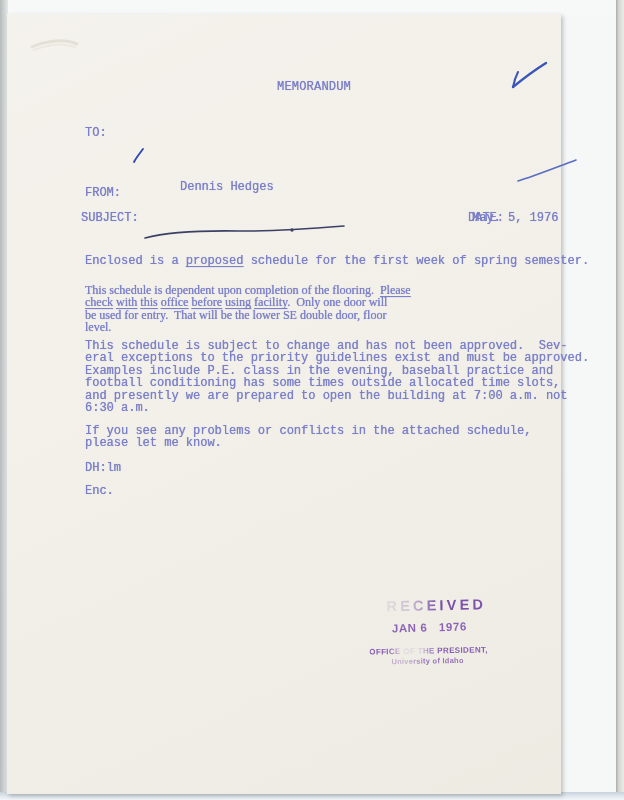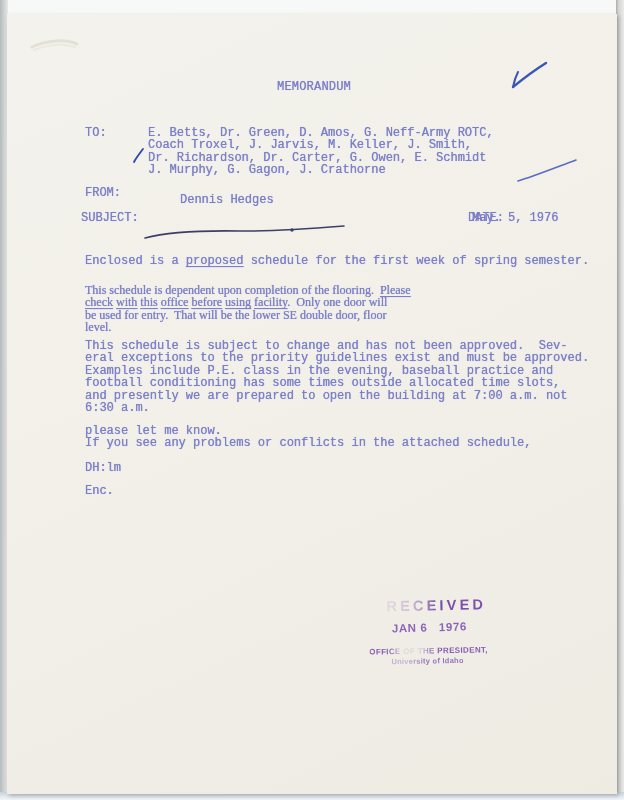--- a/index.html
+++ b/index.html
@@ -14,21 +14,21 @@
   .edge { position:absolute; }
   .edge-left  { left:0; top:0; width:8px; height:800px;
                 background:linear-gradient(90deg,#b5babb 0%,#d9dbdb 70%,#e8e9e8 100%); }
   .edge-right { left:616px; top:0; width:8px; height:800px;
                 background:linear-gradient(90deg,#aeaca8 0%,#d6d6d4 35%,#ebebe9 100%); }
   .edge-bottom{ left:0; top:792px; width:624px; height:8px;
                 background:linear-gradient(180deg,#c8d2da 0%,#dde5ec 45%,#f2f6f9 100%); }
   .edge-top   { left:0; top:0; width:624px; height:15px; background:#f7f9f9; }
 
   .paper {
-    position:absolute; left:7px; top:14px; width:610px; height:780px;
+    position:absolute; left:7px; top:14px; width:554px; height:780px;
     background:linear-gradient(155deg,#f4f2ec 0%, #f2f0e9 45%, #edebe2 100%);
     box-shadow:2px 2px 4px rgba(95,100,105,0.38);
   }
 
   
   .type {
     position:absolute;
     color:#7b7fc9;
     font-size:12px; line-height:12.45px;
     white-space:pre;
@@ -39,21 +39,21 @@
     text-decoration:underline;
     text-underline-offset:2px;
     text-decoration-thickness:1px;
   }
 
   
   #memo-title     { left:270px; top:67px;  letter-spacing:0.2px; }
   #to-label       { left:78px;  top:113px; }
   #to-lines       { left:141px; top:113px; }
   #from-label     { left:78px;  top:173px; }
-  #from-value     { left:141px; top:180px;padding-left:32px; }
+  #from-value     { left:141px; top:167px;padding-left:32px; }
   #subject-label  { left:74px;  top:198px; }
   #subject-value  { left:139px; top:198px; }
   #date-label     { left:421px; top:198px;margin-left:40px; }
   #date-value     { left:465px; top:198px; }
   #para-1         { left:78px;  top:241px;text-align:center; }
   #para-2         { left:78px;  top:270px;font-family:Liberation Serif, serif; }
   #para-3         { left:78px;  top:326px; }
   #para-4         { left:78px;  top:411px; }
   #typist-initials{ left:78px;  top:448px; }
   #enclosure-note { left:78px;  top:471px; }
@@ -97,33 +97,32 @@
 <div class="edge edge-top"></div>
 <div class="edge edge-left"></div>
 <div class="edge edge-right"></div>
 <div class="edge edge-bottom"></div>
 
 <div class="paper">
 
   <div class="type" id="memo-title">MEMORANDUM</div>
 
   <div class="type" id="to-label">TO:</div>
-  <div class="type" id="to-lines"><div class="line">E. Betts, Dr. Green, D. Amos, G. Neff-Army ROTC,</div><div class="line">Coach Troxel, J. Jarvis, M. Keller, J. Smith,</div><div class="line">Dr. Richardson, Dr. Carter, G. Owen, E. Schmidt</div><div class="line">J. Murphy, G. Gagon, J. Crathorne</div></div>
 
   <div class="type" id="from-label">FROM:</div>
   <div class="type" id="from-value">Dennis Hedges</div>
 
   <div class="type" id="subject-label">SUBJECT:</div>
   <div class="type" id="date-label">DATE:</div>
   <div class="type" id="date-value">May. 5, 1976</div>
 
   <div class="type" id="para-1"><div class="line"><span>Enclosed is a </span><span class="u">proposed</span><span> schedule for the first week of spring semester.</span></div></div>
   <div class="type" id="para-2"><div class="line"><span>This schedule is dependent upon completion of the flooring.  </span><span class="u">Please</span></div><div class="line"><span class="u">check</span><span> </span><span class="u">with</span><span> </span><span class="u">this</span><span> </span><span class="u">office</span><span> </span><span class="u">before</span><span> </span><span class="u">using</span><span> </span><span class="u">facility</span><span>.  Only one door will</span></div><div class="line">be used for entry.  That will be the lower SE double door, floor</div><div class="line">level.</div></div>
   <div class="type" id="para-3"><div class="line">This schedule is subject to change and has not been approved.  Sev-</div><div class="line">eral exceptions to the priority guidelines exist and must be approved.</div><div class="line">Examples include P.E. class in the evening, baseball practice and</div><div class="line">football conditioning has some times outside allocated time slots,</div><div class="line">and presently we are prepared to open the building at 7:00 a.m. not</div><div class="line">6:30 a.m.</div></div>
-  <div class="type" id="para-4"><div class="line">please let me know.</div><div class="line">If you see any problems or conflicts in the attached schedule,</div></div>
+  <div class="type" id="para-4"><div class="line">If you see any problems or conflicts in the attached schedule,</div><div class="line">please let me know.</div></div>
 
   <div class="type" id="typist-initials">DH:lm</div>
   <div class="type" id="enclosure-note">Enc.</div>
 
   <div class="stamp">
     <div class="sline" id="stamp-received">RECEIVED</div>
     <div class="sline" id="stamp-date">JAN 6   1976</div>
     <div class="sline" id="stamp-office">OFFICE OF THE PRESIDENT,</div>
     <div class="sline" id="stamp-univ">University of Idaho</div>
   </div>

